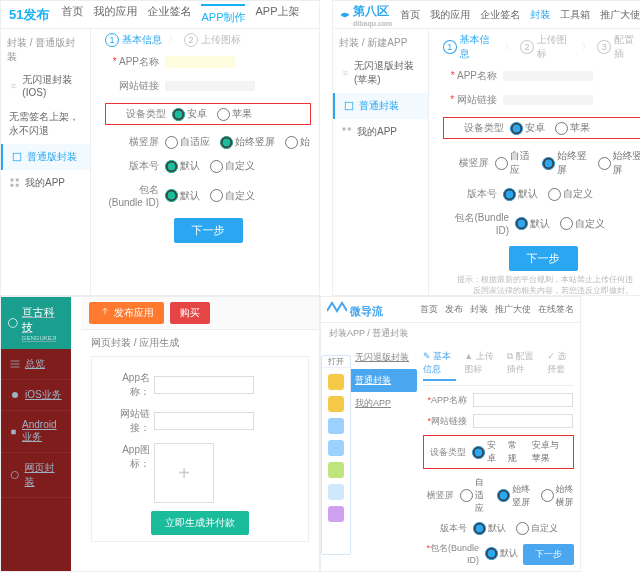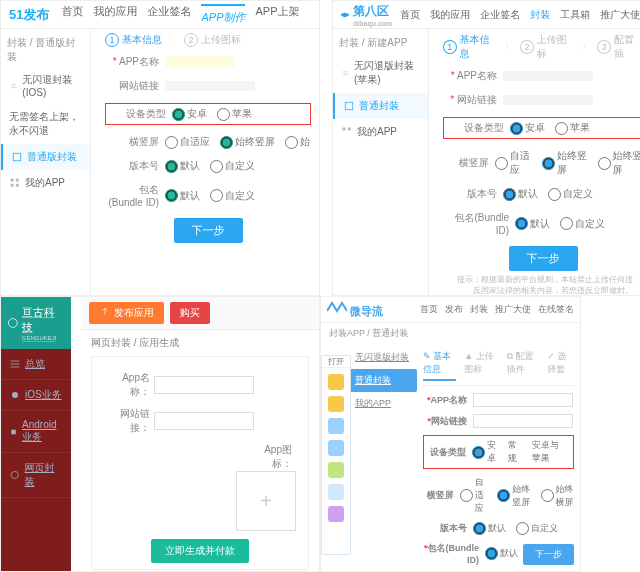--- a/index.html
+++ b/index.html
@@ -4,21 +4,21 @@
 <style>
   * { box-sizing: border-box; margin: 0; padding: 0; }
   body { font-family: "Microsoft YaHei", Arial, sans-serif; font-size: 11px; background: #fff; width: 640px; height: 572px; overflow: hidden; position: relative; }
   .quad { position: absolute; border: 1px solid #eee; overflow: hidden; }
 
   
   .q1 { left:0; top:0; width:320px; height:296px; }
   .q1-top { height:28px; display:flex; align-items:center; border-bottom:1px solid #eee; padding:0 8px; gap:12px; }
   .q1-logo { color:#19b1f7; font-weight:bold; font-size:13px; }
   .q1-nav a { color:#666; font-size:11px; text-decoration:none; }
-  .q1-nav .act { color:#19b1f7; border-top:2px solid #19b1f7; padding-top:4px;font-style:italic; }
+  .q1-nav .act { color:#19b1f7; border-top:2px solid #19b1f7; padding-top:4px; }
   .q1-body { display:flex; height:calc(100% - 28px); }
   .q1-side { width:90px; border-right:1px solid #eee; padding:4px 0; }
   .q1-bc { font-size:10px; color:#999; padding:3px 6px; }
   .q1-side-item { padding:6px 8px; font-size:10px; color:#666; display:flex; align-items:center; gap:4px; }
   .q1-side-item.act { color:#2aa7f0; background:#f2faff; border-left:2px solid #2aa7f0; }
   .q1-main { flex:1; padding:4px 8px 6px 14px; }
   .steps { display:flex; gap:6px; align-items:center; font-size:10px; color:#bbb; margin-bottom:8px; }
   .step { display:flex; align-items:center; gap:3px; }
   .step .num { width:14px; height:14px; border-radius:50%; border:1px solid #ccc; display:flex; align-items:center; justify-content:center; font-size:9px; }
   .step.act { color:#2aa7f0; }
@@ -70,21 +70,21 @@
   .q4-nav { display:flex; gap:7px; font-size:9px; color:#777; }
   .q4-bc { font-size:9px; color:#999; padding:4px 8px; }
   .q4-body { display:flex; height:calc(100% - 46px); margin-left:28px; }
   .q4-side { width:68px; padding:2px 0; }
   .q4-side-item { font-size:9px; color:#888; padding:5px 6px;text-decoration:underline; }
   .q4-side-item.act { background:#4aa6ee; color:#fff; border-radius:2px; }
   .q4-main { flex:1; padding:2px 6px; }
   .q4-steps { display:flex; gap:8px; font-size:9px; color:#bbb; border-bottom:1px solid #eee; padding:4px 0; }
   .q4-steps .act { color:#4aa6ee; border-bottom:2px solid #4aa6ee; padding-bottom:3px; }
   .row4 { display:flex; align-items:center; margin:7px 0; font-size:9px; }
-  .row4 .lbl { width:50px;font-weight:bold; }
+  .row4 .lbl { width:50px; }
   .row4 input.txt { border:1px solid #ddd; height:14px; width:100px; padding:0 3px; }
   svg.ic { width:12px; height:12px; }
   .tiny-btn { position:absolute; right:6px; bottom:6px; background:#4aa6ee; color:#fff; font-size:9px; padding:4px 12px; border:none; border-radius:2px; }
 </style>
 </head>
 <body>
 
 <div class="quad q1">
   <div class="q1-top">
     <span class="q1-logo">51发布</span>
@@ -375,21 +375,21 @@
     <div class="q3-bc">网页封装 / 应用生成</div>
     <div style="border:1px solid #eee; margin:0 10px; padding:6px 0;">
       <div class="field">
           <span class="l">App名称：</span>
           <input class="txt" style="">
         </div>
       <div class="field">
           <span class="l">网站链接：</span>
           <input class="txt" style="">
         </div>
-      <div class="field" style="align-items:flex-end;flex-direction:column;">
+      <div class="field" style="align-items:flex-start;">
           <span class="l">App图标：</span>
         <div class="upload">
             <span>+</span>
           </div>
         </div>
       <button class="btn-teal">立即生成并付款</button>
     </div>
   </div>
 </div>
 

